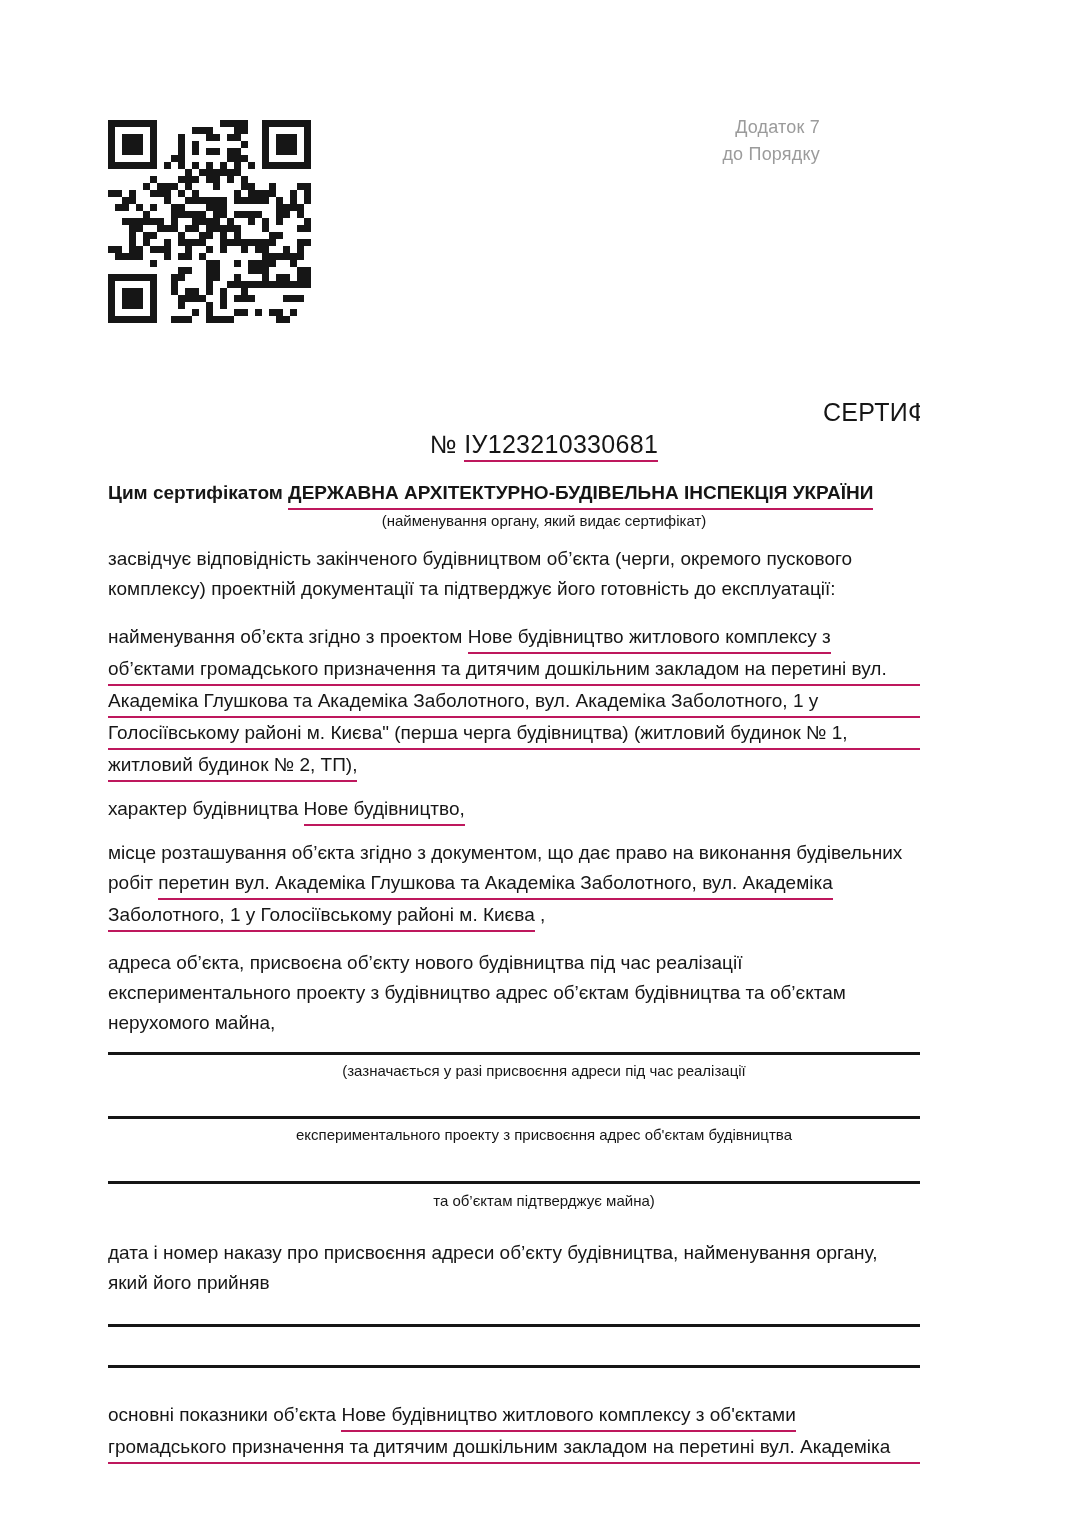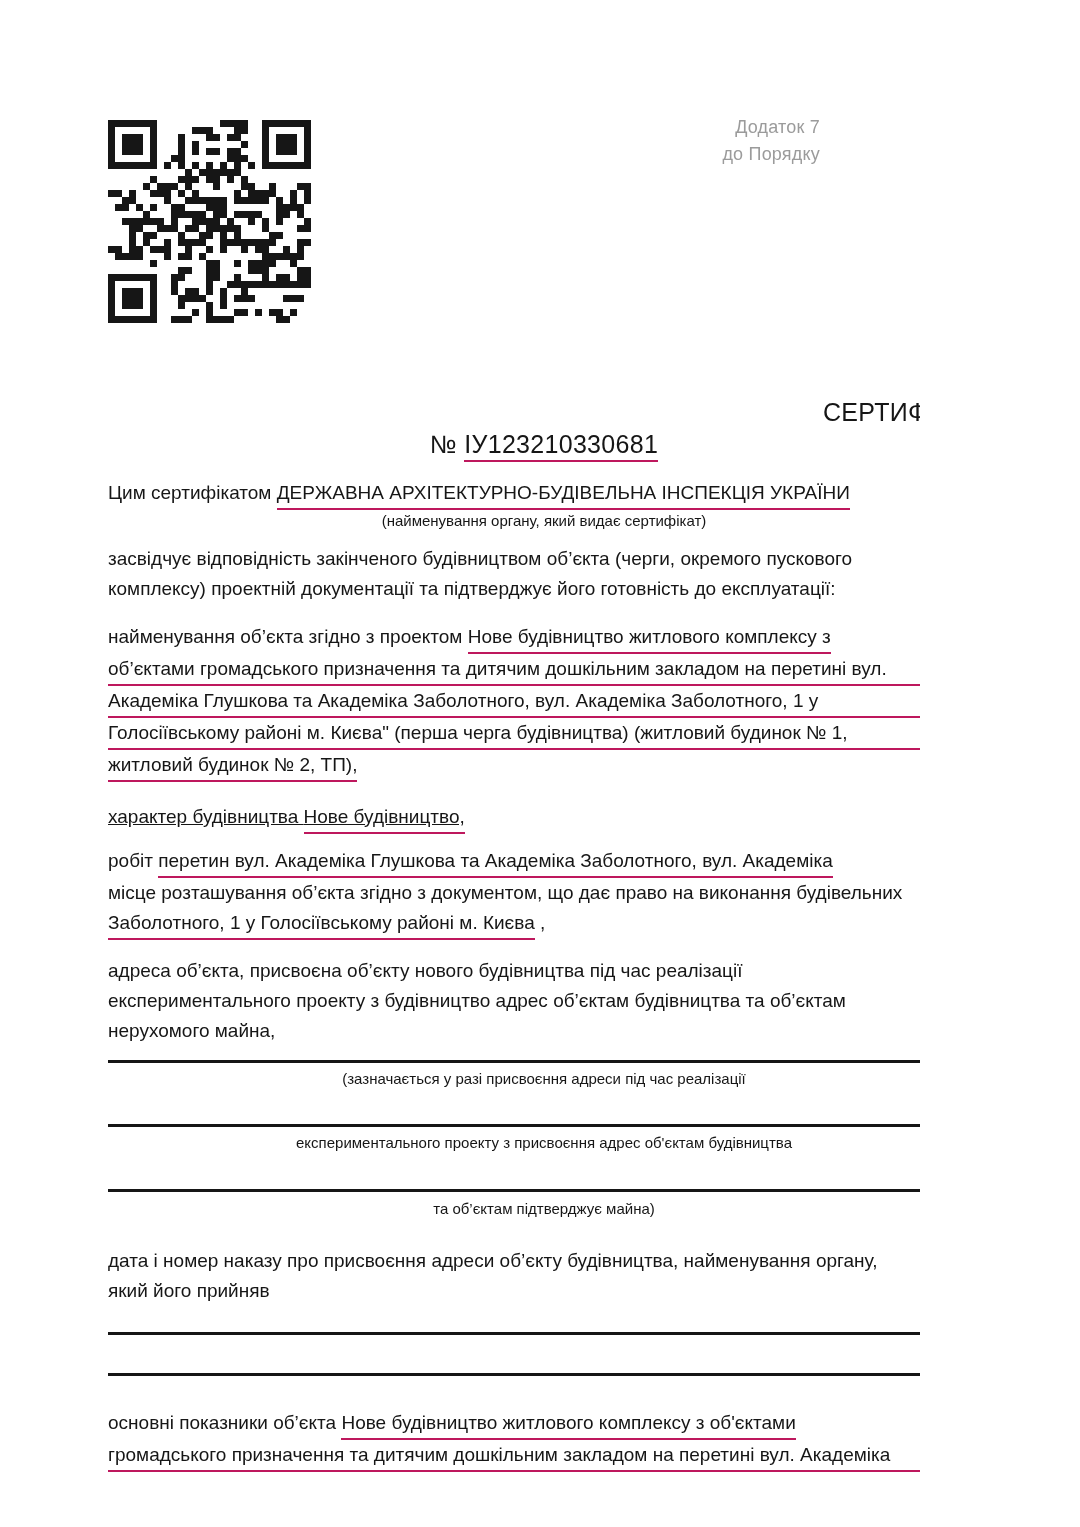--- a/index.html
+++ b/index.html
@@ -37,25 +37,25 @@
     font-size: 19px;
     line-height: 30px;
   }
   .title-block { text-align: right; font-weight: normal; font-size: 25px; line-height: 32px; letter-spacing: 0.3px; }
   .title-num { display: flex; justify-content: center; white-space: pre; }
   .u { border-bottom: 2px solid #be185d; }
   .line { display: flex; white-space: pre; }
   .line .grow { flex: 1 1 auto; }
   .caption { font-size: 15px; line-height: 22px; text-align: center; }
   .rule { height: 3px; background: #161616; width: 100%; }
-  .mt-intro   { margin-top: 16px; }
+  .mt-intro   { margin-top: 16px; font-weight: bold; }
   .mt-caption { margin-top: 0; }
   .mt-para2   { margin-top: 12px; }
   .mt-object  { margin-top: 18px; }
-  .mt-char    { margin-top: 20px; text-decoration: underline; }
+  .mt-char    { margin-top: 12px; }
   .mt-loc     { margin-top: 12px; }
   .mt-addr    { margin-top: 16px; }
   .mt-rule1   { margin-top: 14px; }
   .mt-cap1    { margin-top: 5px; }
   .mt-rule2   { margin-top: 34px; }
   .mt-cap2    { margin-top: 5px; }
   .mt-rule3   { margin-top: 35px; }
   .mt-cap3    { margin-top: 6px; }
   .mt-order   { margin-top: 26px; }
   .mt-rule4   { margin-top: 26px; }
@@ -480,22 +480,22 @@
       <div class="line"><span>найменування об’єкта згідно з проектом </span><span class="u">Нове будівництво житлового комплексу з</span></div>
       <div class="line"><span class="u grow">об’єктами громадського призначення та дитячим дошкільним закладом на перетині вул.</span></div>
       <div class="line"><span class="u grow">Академіка Глушкова та Академіка Заболотного, вул. Академіка Заболотного, 1 у</span></div>
       <div class="line"><span class="u grow">Голосіївському районі м. Києва" (перша черга будівництва) (житловий будинок № 1,</span></div>
       <div class="line"><span class="u">житловий будинок № 2, ТП),</span></div>
     </div>
 
     <div class="line mt-char"><span>характер будівництва </span><span class="u">Нове будівництво,</span></div>
 
     <div class="mt-loc">
+      <div class="line"><span>місце розташування об’єкта згідно з документом, що дає право на виконання будівельних</span></div>
       <div class="line"><span>робіт </span><span class="u">перетин вул. Академіка Глушкова та Академіка Заболотного, вул. Академіка</span></div>
-      <div class="line"><span>місце розташування об’єкта згідно з документом, що дає право на виконання будівельних</span></div>
       <div class="line"><span class="u">Заболотного, 1 у Голосіївському районі м. Києва</span><span> ,</span></div>
     </div>
 
     <div class="mt-addr">
       <div class="line"><span>адреса об’єкта, присвоєна об’єкту нового будівництва під час реалізації</span></div>
       <div class="line"><span>експериментального проекту з будівництво адрес об’єктам будівництва та об’єктам</span></div>
       <div class="line"><span>нерухомого майна,</span></div>
     </div>
 
     <div class="rule mt-rule1"></div>

